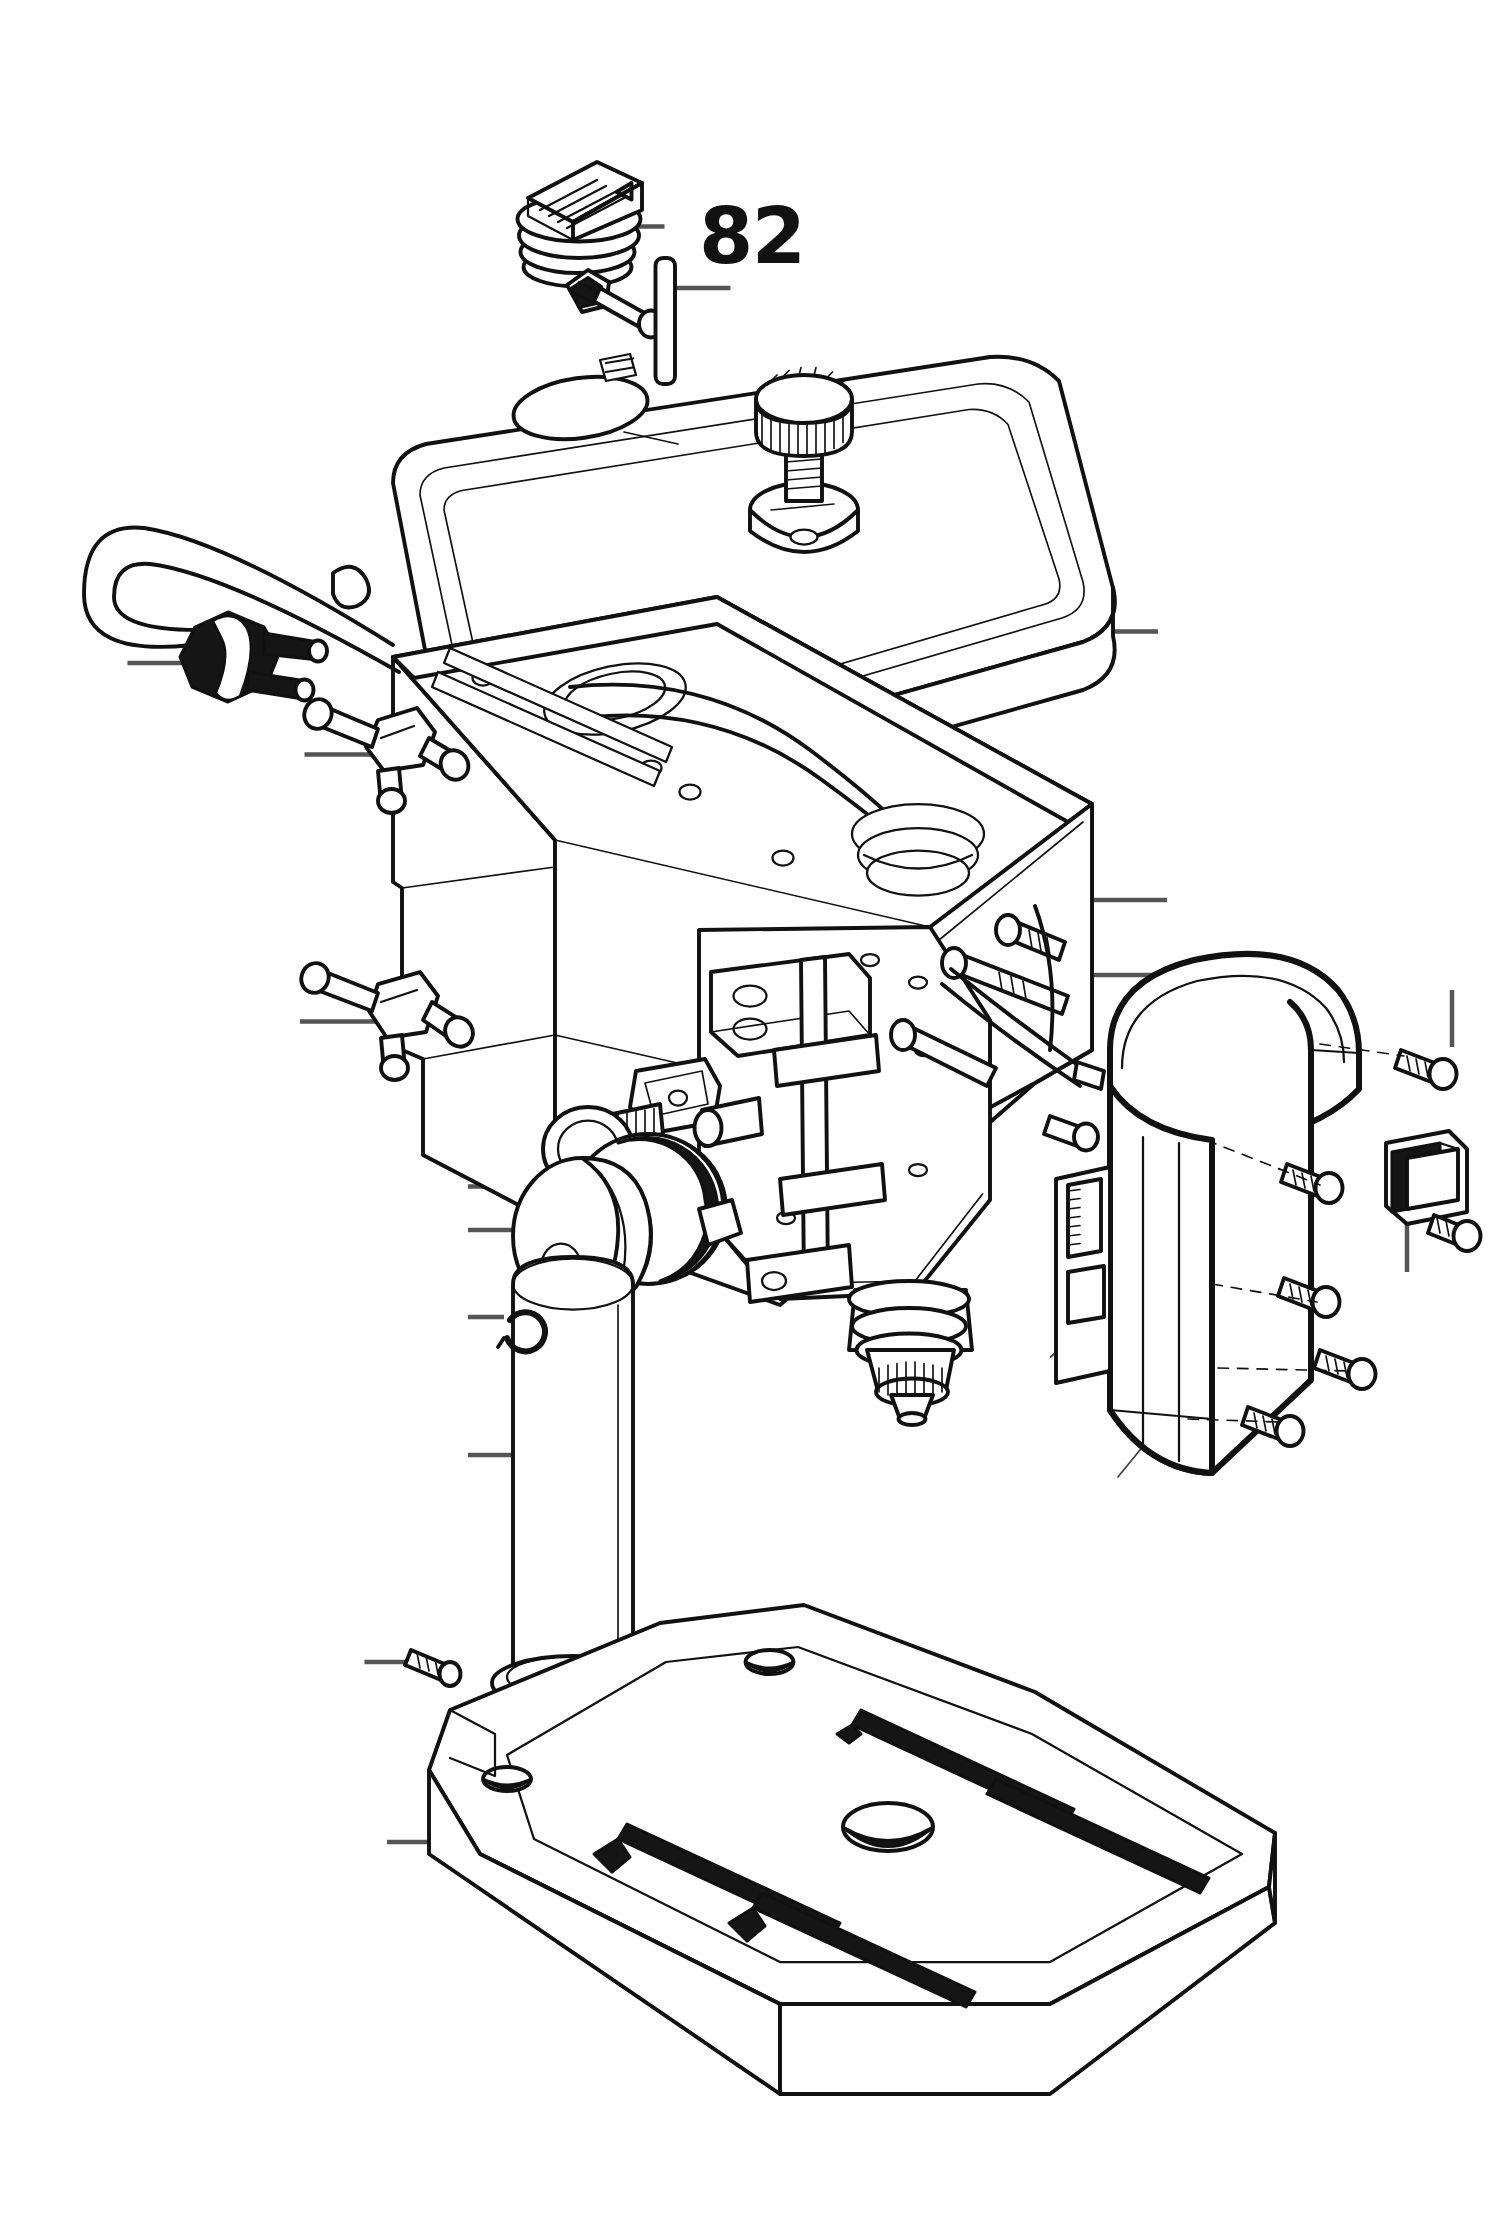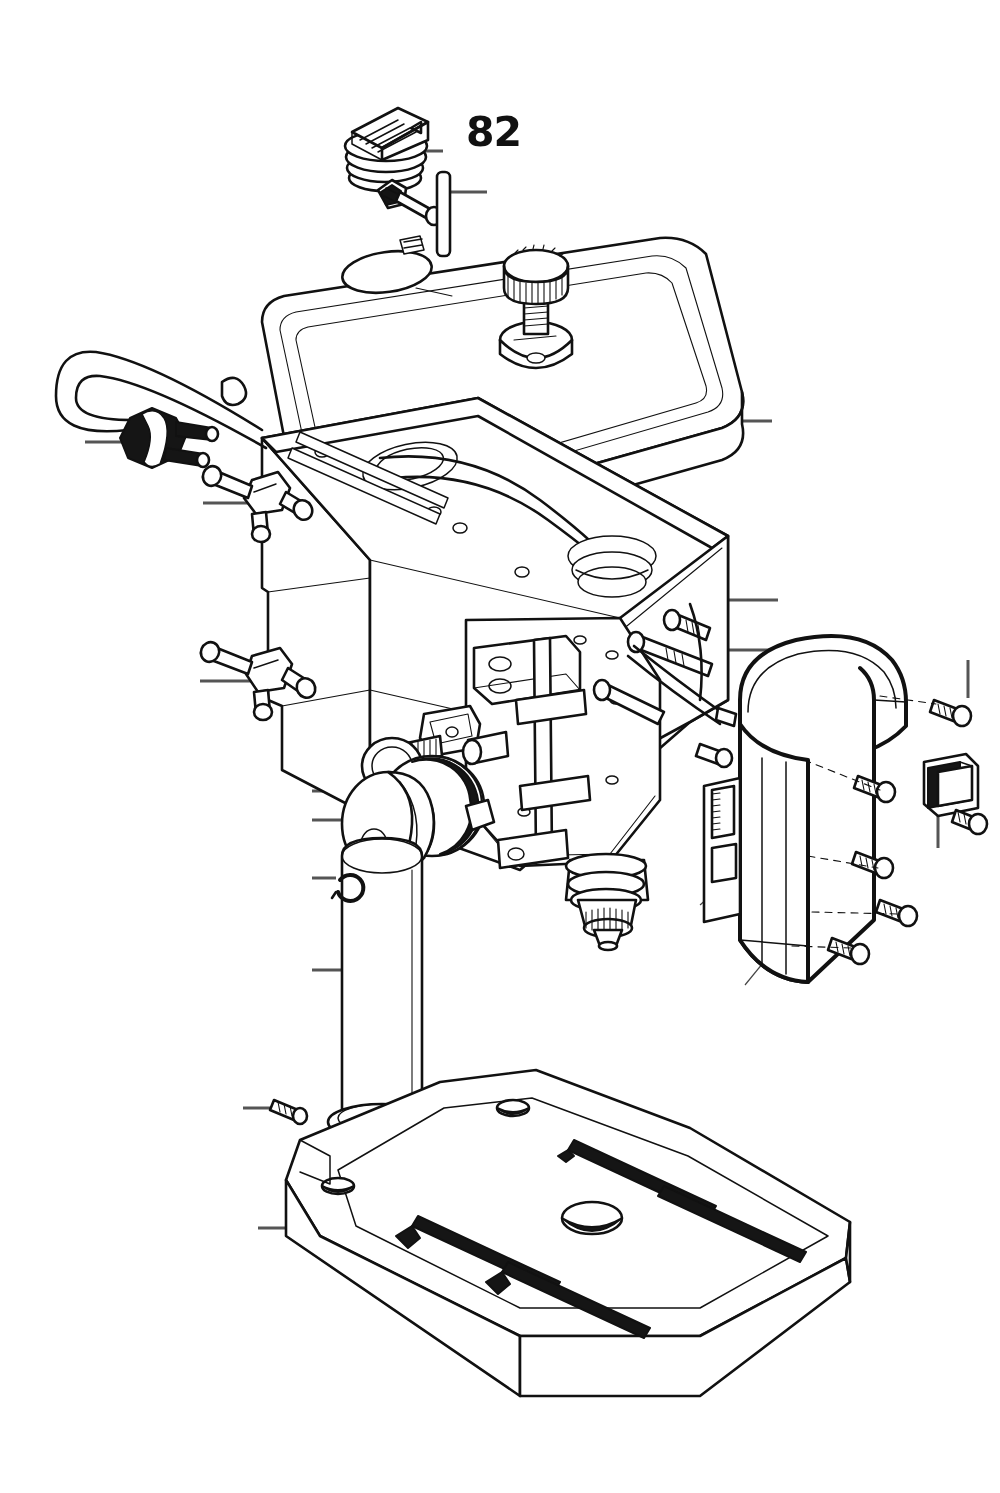--- a/index.html
+++ b/index.html
@@ -30,22 +30,22 @@
     position: absolute;
     font-family: "DejaVu Sans", sans-serif;
     font-weight: 700;
     color: #111111;
     letter-spacing: -1px;
     line-height: 1;
     user-select: none;
   }
   #callout-82 {
     left: 466px;
-    top: 112px;
-    font-size: 41px;
+    top: 132px;
+    font-size: 52px;
   }
 </style>
 </head>
 <body>
 
 <div id="page">
 
   <svg id="diagram-svg" viewBox="0 0 1000 1493" xmlns="http://www.w3.org/2000/svg">
 
     <defs>

